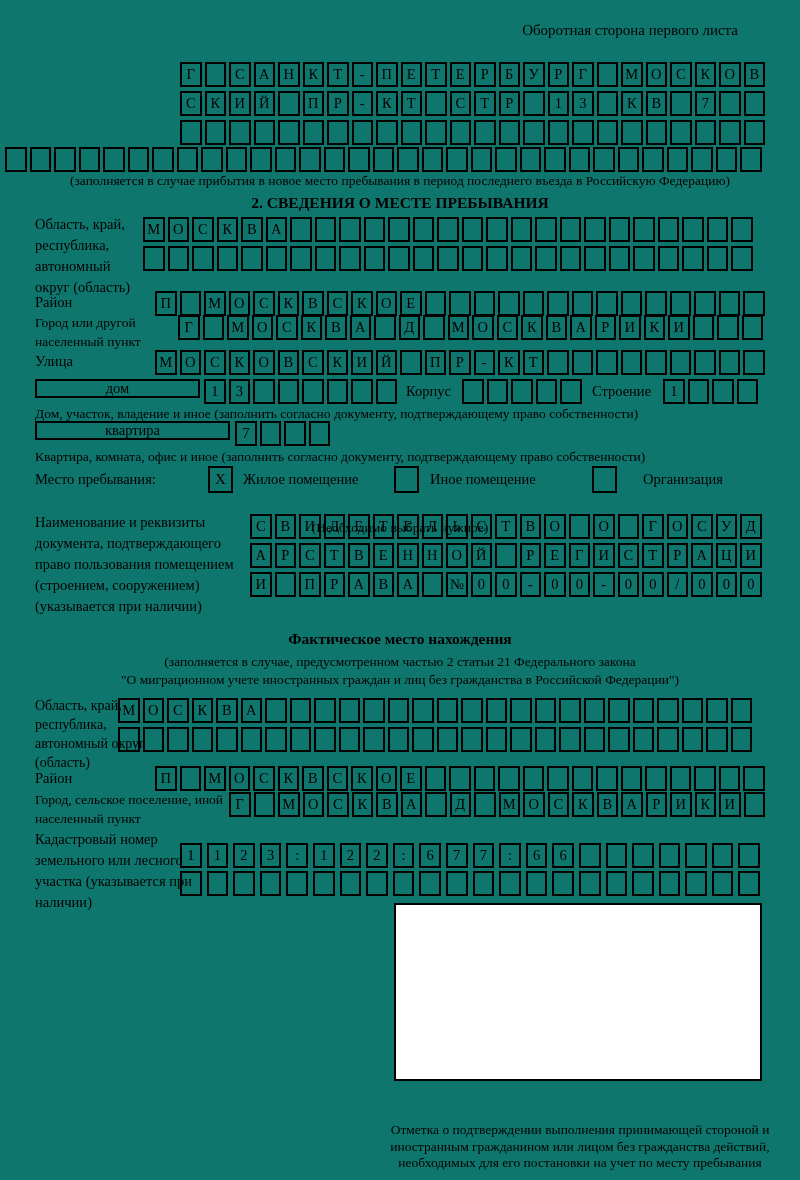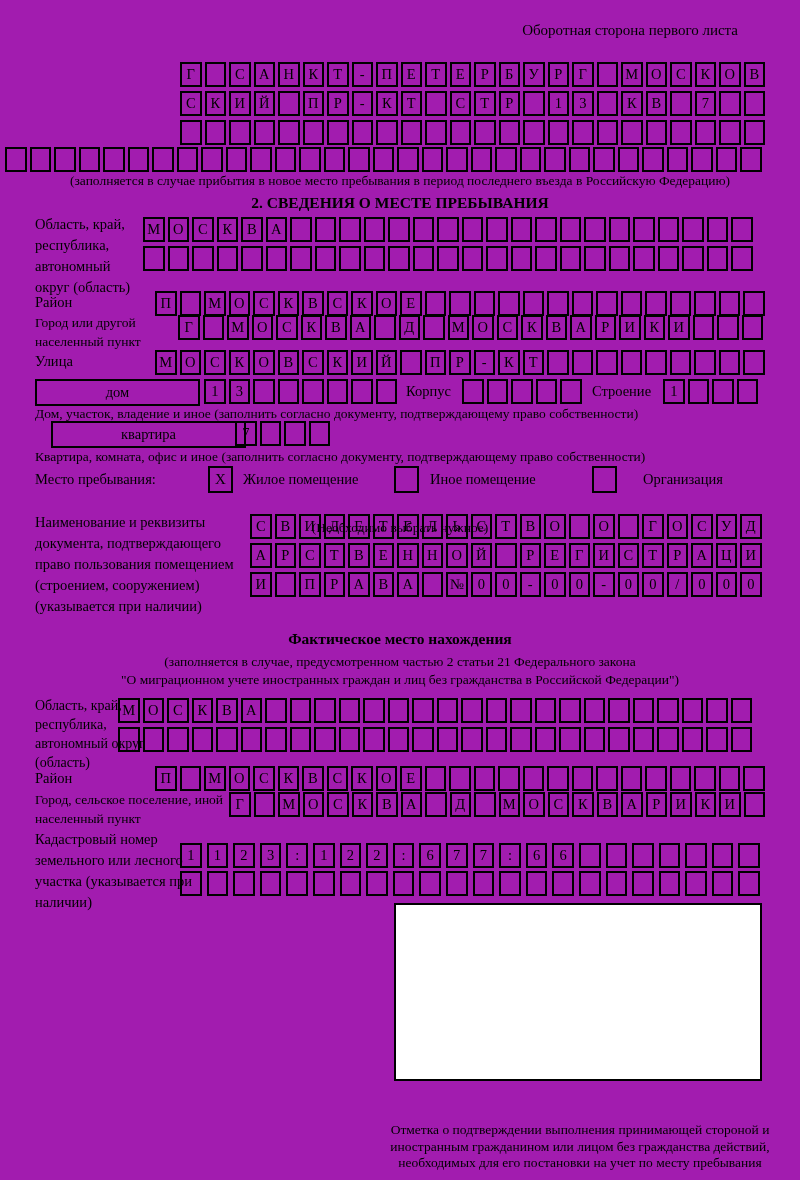--- a/index.html
+++ b/index.html
@@ -1,30 +1,30 @@
 <!DOCTYPE html>
 <html><head>
 <meta charset="utf-8">
 <style>
   html,body{margin:0;padding:0;background:#fff;}
-  .page{position:relative;width:800px;height:1180px;background:#a21caf;color:#000;
+  .page{position:relative;width:800px;height:1180px;background:#0f766e;color:#000;
         font-family:"Liberation Serif","DejaVu Serif",serif;overflow:hidden;}
   .abs{position:absolute;}
   .corner{font-size:15px;}
   .lbl{font-size:14.5px;line-height:21px;}
   .lbl-sm{font-size:13.5px;line-height:19px;}
   .cells{position:absolute;display:flex;gap:3px;}
   .cell{flex:0 0 auto;width:21.5px;height:25px;border:2px solid #000;box-sizing:border-box;
         font-size:14.5px;line-height:21px;text-align:center;overflow:hidden;}
   .g2{gap:5px;}
   .g2 .cell{width:21.6px;}
   .caption{position:absolute;left:0;width:800px;text-align:center;font-size:13.5px;}
   .caption-left{position:absolute;font-size:13.5px;}
   .heading{position:absolute;left:0;width:800px;text-align:center;font-weight:bold;font-size:15.5px;}
-  .widebox{position:absolute;border:2px solid #000;box-sizing:border-box;height:27px;
+  .widebox{position:absolute;border:2px solid #000;box-sizing:border-box;height:19px;
            display:flex;align-items:center;justify-content:center;font-size:14.5px;}
   .checkbox{position:absolute;width:25px;height:27px;border:2px solid #000;box-sizing:border-box;
             text-align:center;font-size:15px;line-height:23px;}
   .bigbox{position:absolute;border:2px solid #000;box-sizing:border-box;background:#fff;}
 </style>
 </head>
 <body>
 
 <div class="page">
 
@@ -310,21 +310,21 @@
     </div>
   <div class="abs lbl" style="left:592px;top:381px;">Строение</div>
   <div class="cells" style="left:663px;top:379px;">
       <div class="cell">1</div>
       <div class="cell"></div>
       <div class="cell"></div>
       <div class="cell"></div>
     </div>
   <div class="caption-left" style="left:35px;top:406px;font-family:Liberation Serif, serif;">Дом, участок, владение и иное (заполнить согласно документу, подтверждающему право собственности)</div>
 
-  <div class="widebox" style="left:35px;top:421px;width:195px;margin-left:16px;">
+  <div class="widebox" style="left:35px;top:421px;width:195px;">
     <span>квартира</span>
   </div>
   <div class="cells" style="left:235px;top:421px;">
       <div class="cell">7</div>
       <div class="cell"></div>
       <div class="cell"></div>
       <div class="cell"></div>
     </div>
   <div class="caption-left" style="left:35px;top:449px;">Квартира, комната, офис и иное (заполнить согласно документу, подтверждающему право собственности)</div>
 

